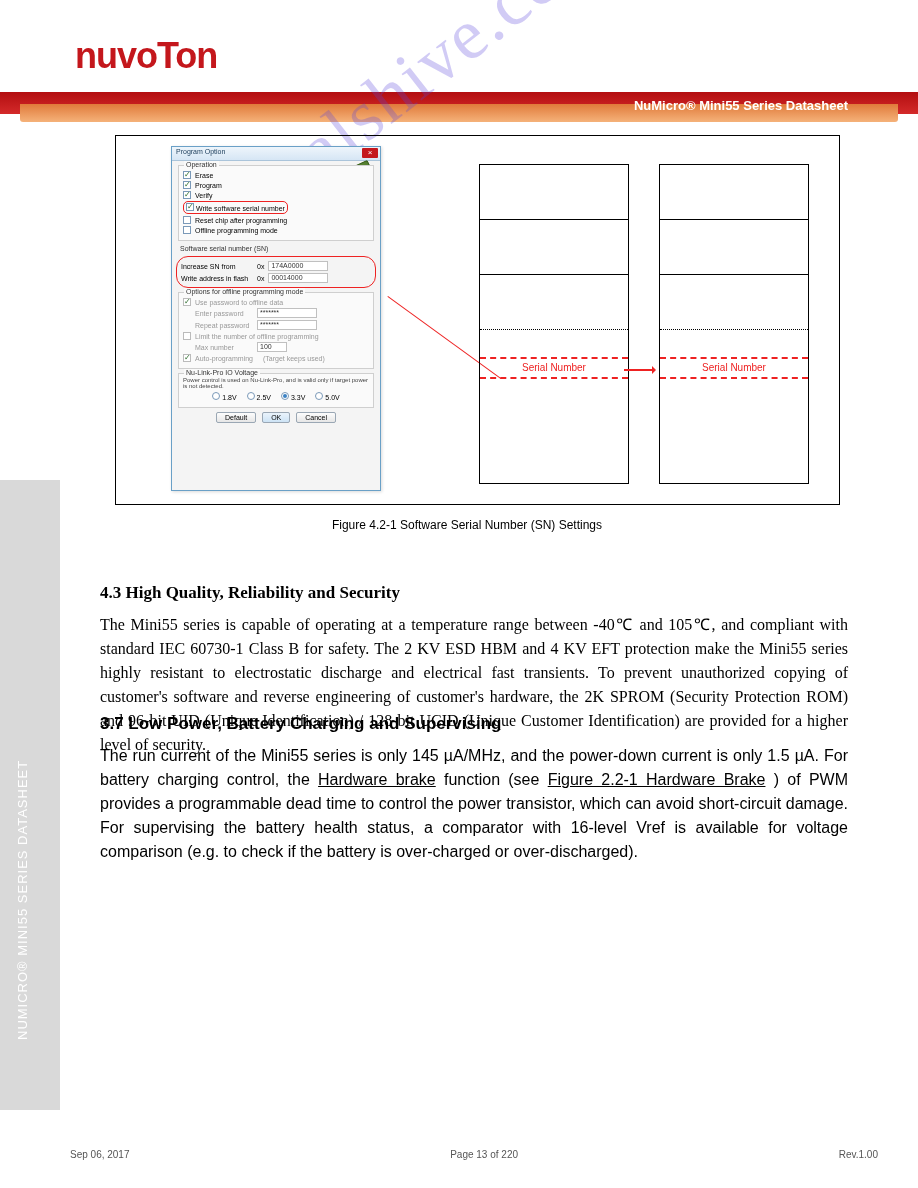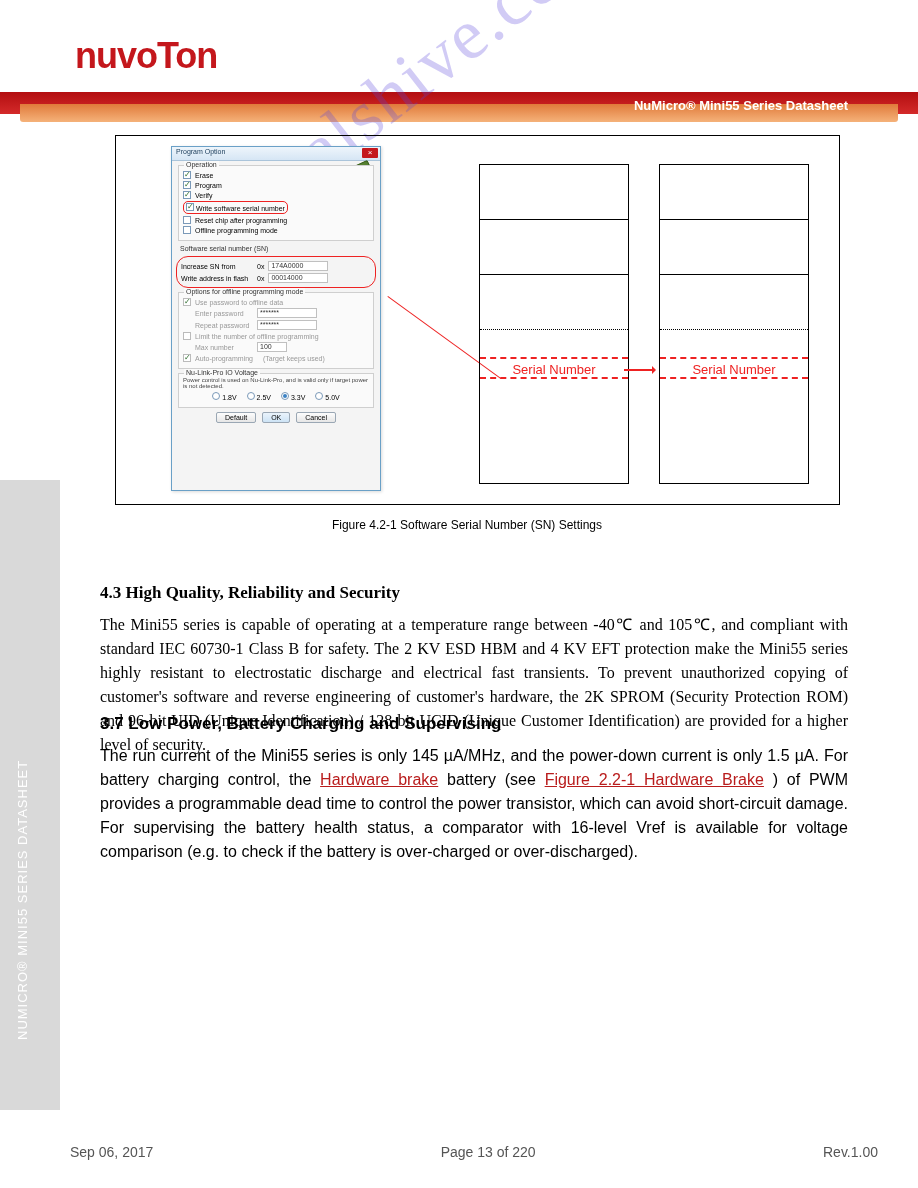--- a/index.html
+++ b/index.html
@@ -108,21 +108,21 @@
   .btns .btn { margin: 0 2px; }
 
   .mem-diag { position: absolute; top: 28px; right: 210px; width: 150px; height: 320px; border: 1px solid #000; }
   .mem-diag2 { position: absolute; top: 28px; right: 30px; width: 150px; height: 320px; border: 1px solid #000; }
   .mem-row { border-bottom: 1px solid #000; height: 55px; position: relative; }
   .mem-row.thin { border-bottom: 1px dotted #000; height: 55px; }
   .mem-row.big { height: 125px; border-bottom: none; }
   .sn-slot {
     position: absolute; left: 0; right: 0; top: 192px; height: 22px;
     border-top: 2px dashed #e22; border-bottom: 2px dashed #e22;
-    font-size: 13px; color: #e22; text-align: center; padding-top: 3px;
+    font-size: 10px; color: #e22; text-align: center; padding-top: 3px;
   }
   .mem-label { position: absolute; left: 6px; font-size: 8px; color: #000; }
   .arrow-red {
     position: absolute; top: 233px; right: 185px; width: 30px; height: 2px;
     background: #e22;
   }
   .arrow-red::after {
     content: ""; position: absolute; right: -6px; top: -3px;
     border: 4px solid transparent; border-left-color: #e22;
   }
@@ -136,25 +136,25 @@
     text-align: center; font-size: 12px; color: #000;
     position: absolute; top: 518px; left: 16px; right: 0;
   }
   .section {
     position: absolute; left: 100px; right: 70px;
   }
   .h43 { top: 583px; font-family: Liberation Serif, serif; }
   .h44 { top: 714px; }
   .section h2 { font-size: 17px; font-weight: 700; margin-bottom: 10px; }
   .section p { font-size: 16px; line-height: 1.5; text-align: justify; }
-  a.link { color: #b91c1c; text-decoration: underline; }
+  a.link { color: #000000; text-decoration: underline; }
 
   .footer {
     position: absolute; bottom: 28px; left: 70px; right: 40px;
-    font-size: 14px; color: #555; display: flex; justify-content: space-between;
+    font-size: 10px; color: #555; display: flex; justify-content: space-between;
   }
 
   
   .watermark {
     position: absolute; top: 230px; left: 150px;
     font-size: 72px; color: rgba(90, 70, 220, 0.28);
     transform: rotate(-38deg); transform-origin: left top;
     pointer-events: none; font-family: "Segoe Script", cursive;
     letter-spacing: 2px;
   }
@@ -302,21 +302,21 @@
 <div class="section h43">
   <h2>4.3   High Quality, Reliability and Security</h2>
   <p>The Mini55 series is capable of operating at a temperature range between -40℃ and 105℃, and compliant with standard IEC 60730-1 Class B for safety. The 2 KV ESD HBM and 4 KV EFT protection make the Mini55 series highly resistant to electrostatic discharge and electrical fast transients. To prevent unauthorized copying of customer's software and reverse engineering of customer's hardware, the 2K SPROM (Security Protection ROM) and 96-bit UID (Unique Identification) / 128-bit UCID (Unique Customer Identification) are provided for a higher level of security.</p>
 </div>
 
 <div class="section h44">
   <h2>3.7   Low Power, Battery Charging and Supervising</h2>
   <p>
     <span>The run current of the Mini55 series is only 145 µA/MHz, and the power-down current is only 1.5 µA. For battery charging control, the </span>
     <a href="#" class="link">Hardware brake</a>
-    <span> battery (see </span>
+    <span> function (see </span>
     <a href="#" class="link">Figure 2.2-1 Hardware Brake</a>
     <span>) of PWM provides a programmable dead time to control the power transistor, which can avoid short-circuit damage. For supervising the battery health status, a comparator with 16-level Vref is available for voltage comparison (e.g. to check if the battery is over-charged or over-discharged).</span>
   </p>
 </div>
 
 <div class="footer">
   <span>Sep 06, 2017</span>
   <span>Page 13 of 220</span>
   <span>Rev.1.00</span>
 </div>

